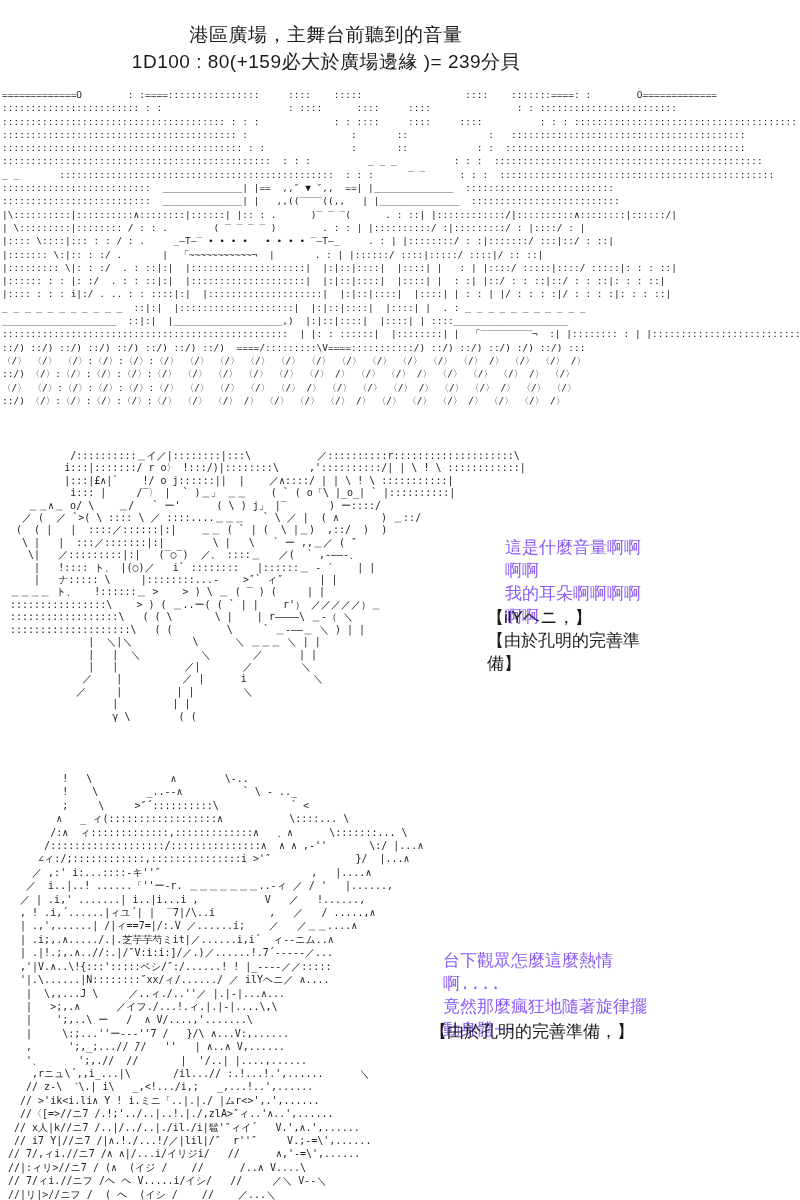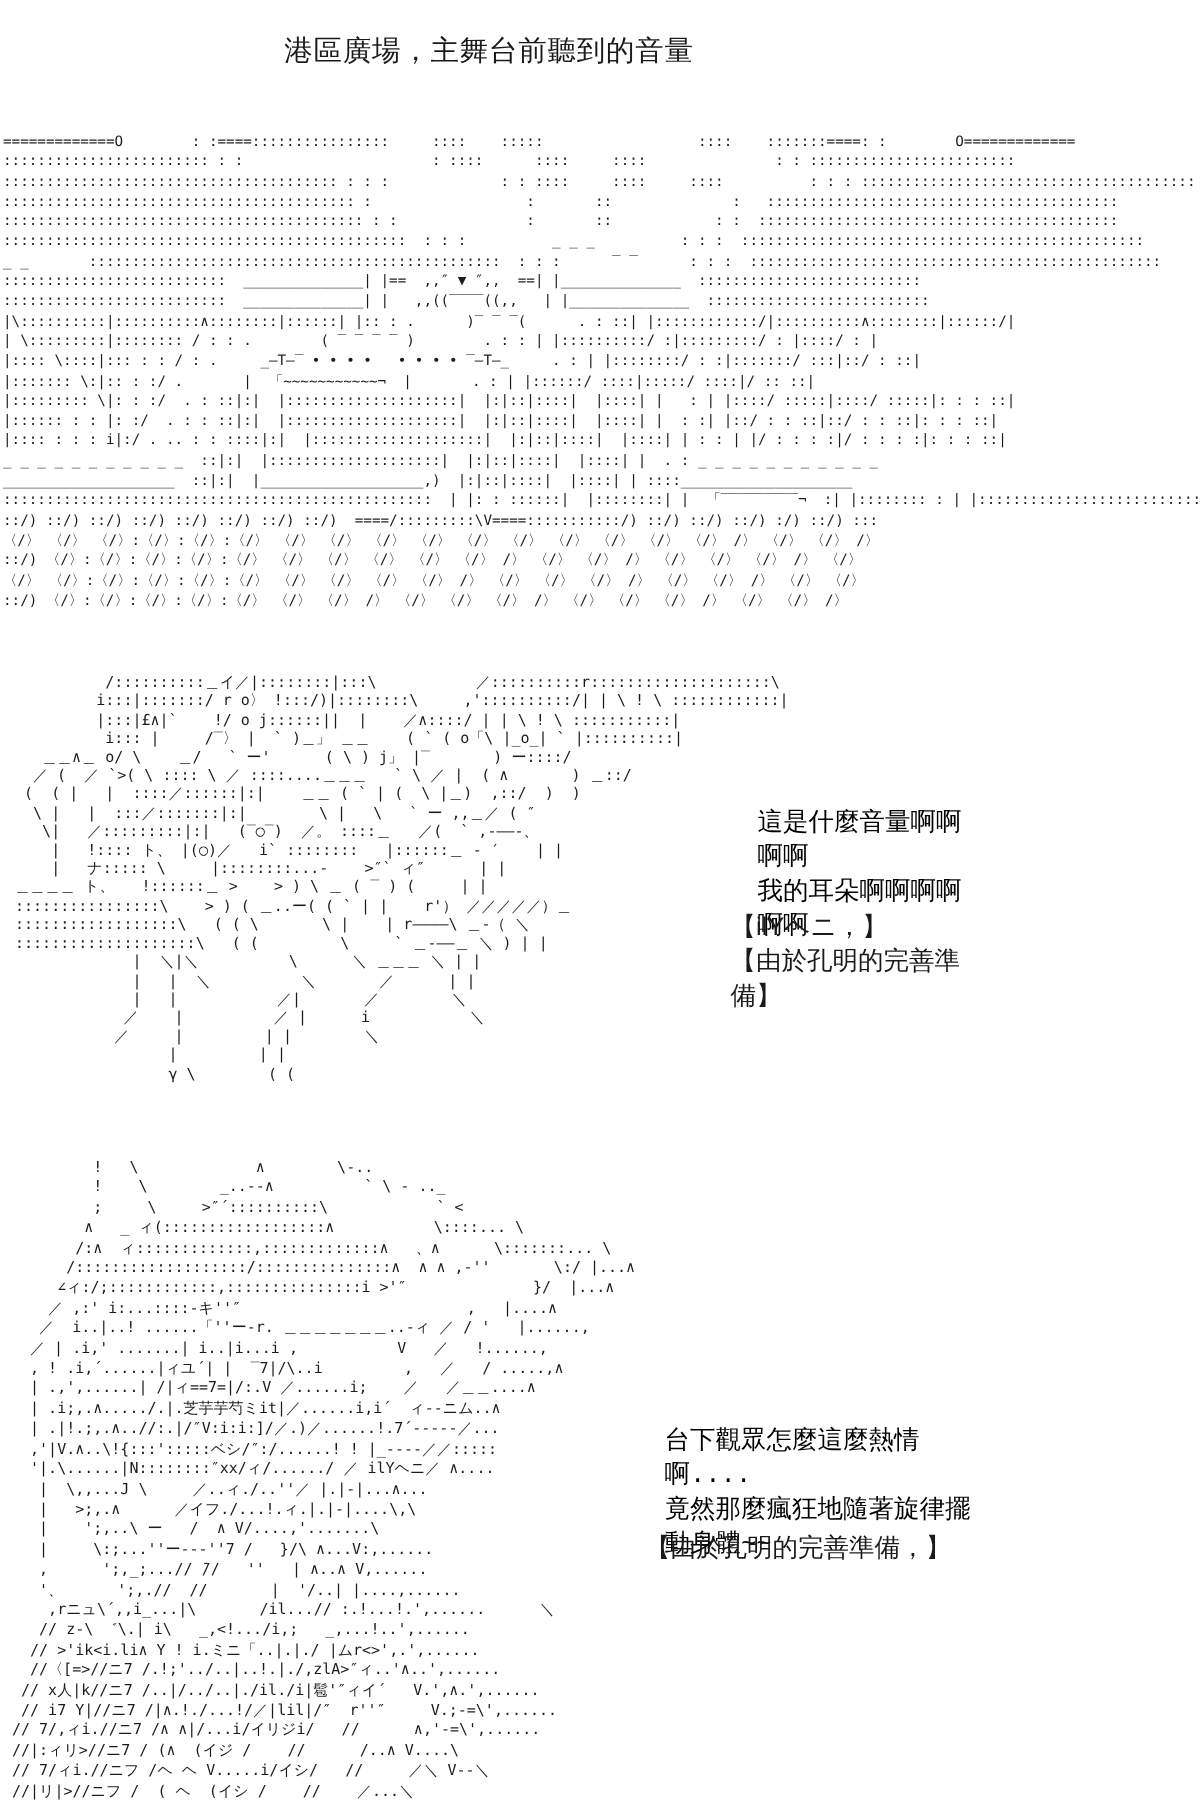--- a/index.html
+++ b/index.html
@@ -19,34 +19,35 @@
   }
   .aa {
     position: absolute;
     font-family: "DejaVu Sans Mono", monospace;
     white-space: pre;
     color: #1c1c1c;
   }
   .aa-stage { left: 2px;  top: 88px;  font-size: 9.5px; line-height: 13.3px; }
   .aa-pair  { left: 4px;  top: 450px; font-size: 10px;  line-height: 12.4px; }
   .aa-big   { left: 8px;  top: 772px; font-size: 10px;  line-height: 13.4px; }
-  .speech   { position: absolute; font-size: 17px; line-height: 23px; color: #000000; }
+  .speech   { position: absolute; font-size: 17px; line-height: 23px; color: #8b5cf6; }
   .narration{ position: absolute; font-size: 17px; line-height: 23px; color: #1a1a1a; }
   .speech-1    { left: 505px; top: 536px; }
   .narration-1 { left: 487px; top: 606px; }
   .speech-2    { left: 443px; top: 950px; font-family: Liberation Mono, monospace; }
   .narration-2 { left: 430px; top: 1020px; text-align: right; }
 </style>
 </head>
 <body>
 
 <div class="page">
 
   <header class="scene-header">
     <div>港區廣場，主舞台前聽到的音量</div>
+    <div>1D100 : 80(+159必大於廣場邊緣 )= 239分貝</div>
   </header>
 
   <pre class="aa aa-stage">=============O        : :====::::::::::::::::     ::::    :::::                  ::::    :::::::====: :        O=============
 :::::::::::::::::::::::: : :                      : ::::      ::::     ::::               : : ::::::::::::::::::::::::
 ::::::::::::::::::::::::::::::::::::::: : : :             : : ::::     ::::     ::::          : : : :::::::::::::::::::::::::::::::::::::::
 ::::::::::::::::::::::::::::::::::::::::: :                  :       ::              :   :::::::::::::::::::::::::::::::::::::::::
 :::::::::::::::::::::::::::::::::::::::::: : :               :       ::            : :  ::::::::::::::::::::::::::::::::::::::::::
 :::::::::::::::::::::::::::::::::::::::::::::::  : : :          _ _ _          : : :  :::::::::::::::::::::::::::::::::::::::::::::::       _ _
 _ _       ::::::::::::::::::::::::::::::::::::::::::::::::  : : :      ‾ ‾      : : :  ::::::::::::::::::::::::::::::::::::::::::::::::
 ::::::::::::::::::::::::::  ______________| |==  ,,″ ▼ ″,,  ==| |______________  ::::::::::::::::::::::::::

